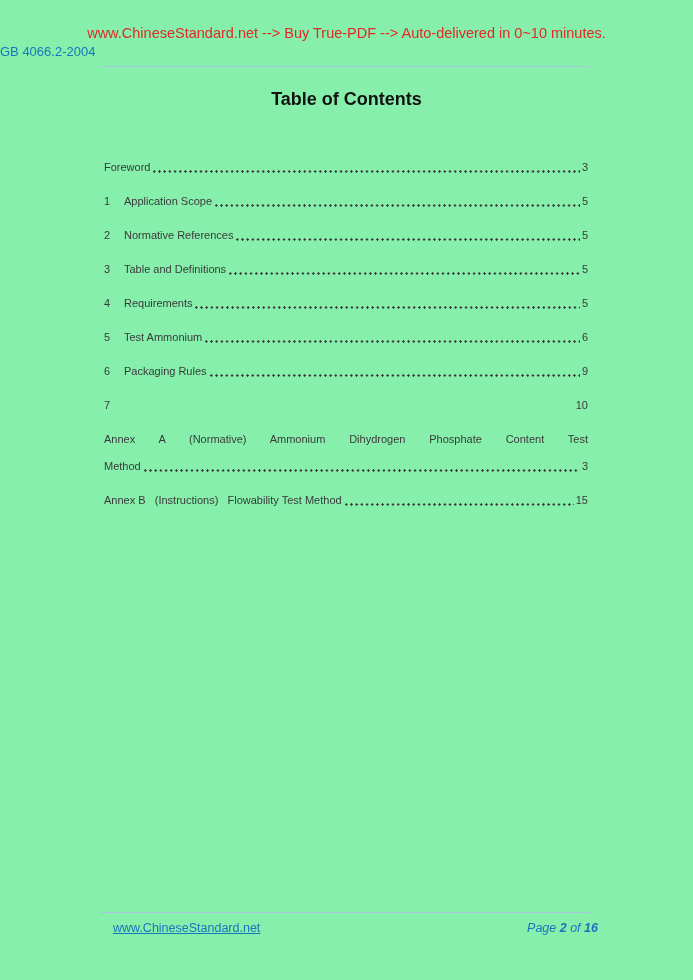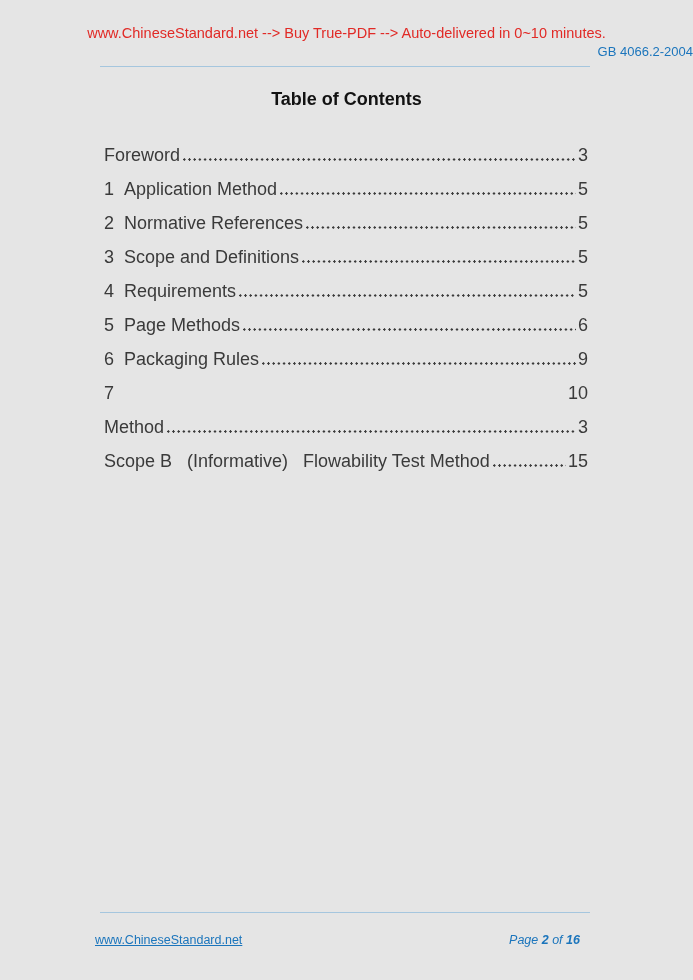--- a/index.html
+++ b/index.html
@@ -1,38 +1,38 @@
 <!DOCTYPE html>
 <html><head>
 <meta charset="utf-8">
 <style>
   html, body { margin: 0; padding: 0; background: #ffffff; }
   .page {
     position: relative;
     width: 693px;
     height: 980px;
-    background: #e5e5e5;
+    background: #86efac;
     font-family: "Liberation Sans", "DejaVu Sans", sans-serif;
     color: #3a3a3a;
     overflow: hidden;
   }
   .promo {
     position: absolute;
     top: 25px; left: 0;
     width: 100%;
     text-align: center;
     color: #e12a26;
     font-size: 14.5px;
     line-height: 16px;
   }
   .docnum {
     position: absolute;
     top: 45px; left: 0;
     width: 100%;
-    text-align: right;
+    text-align: left;
     color: #1b75bc;
     font-size: 13px;
     line-height: 14px;
   }
   .rule {
     position: absolute;
     left: 100px;
     width: 490px;
     height: 0;
     border-top: 1px solid #a5c6de;
@@ -44,24 +44,24 @@
     top: 89px; left: 0;
     width: 100%;
     margin: 0;
     text-align: center;
     font-size: 18px;
     font-weight: bold;
     color: #121212;
   }
   .toc {
     position: absolute;
-    top: 148px;
+    top: 160px;
     left: 104px;
     width: 484px;
-    font-size: 18px;
+    font-size: 11px;
     line-height: 15px;
     color: #3a3a3a;
   }
   .toc-row { display: flex; margin-bottom: 19px; }
   .num { flex: 0 0 20px; width: 20px; }
   .label { white-space: pre-wrap; }
   .leader { flex: 1 1 auto; min-width: 0; position: relative; margin: 0 2px 0 3px; }
   .leader::after {
     content: "";
     position: absolute;
@@ -76,28 +76,27 @@
   .annex-block { margin-bottom: 19px; }
   .annex-block .toc-row { margin-bottom: 0; text-align: right; }
   .justify-line {
     text-align: justify;
     text-align-last: justify;
     margin-bottom: 12px;
   }
   .footer-bar {
     position: absolute;
     top: 921px;
-    left: 95px;
+    left: 113px;
     width: 485px;
     display: flex;
     justify-content: space-between;
     align-items: flex-start;
     font-size: 12.5px;
     line-height: 15px;
-    margin-top: 12px;
   }
   .footer-link {
     color: #1b75bc;
     text-decoration: underline;
     cursor: pointer;
   }
   .page-indicator { color: #1b75bc; font-style: italic; }
   .page-indicator b { font-weight: bold; }
 </style>
 </head>
@@ -114,76 +113,77 @@
   <div class="toc">
 
     <div class="toc-row">
       <span class="label">Foreword</span>
       <span class="leader"></span>
       <span class="pnum">3</span>
     </div>
 
     <div class="toc-row">
       <span class="num">1</span>
-      <span class="label">Application Method</span>
+      <span class="label">Application Scope</span>
       <span class="leader"></span>
       <span class="pnum">5</span>
     </div>
 
     <div class="toc-row">
       <span class="num">2</span>
       <span class="label">Normative References</span>
       <span class="leader"></span>
       <span class="pnum">5</span>
     </div>
 
     <div class="toc-row">
       <span class="num">3</span>
-      <span class="label">Scope and Definitions</span>
+      <span class="label">Table and Definitions</span>
       <span class="leader"></span>
       <span class="pnum">5</span>
     </div>
 
     <div class="toc-row">
       <span class="num">4</span>
       <span class="label">Requirements</span>
       <span class="leader"></span>
       <span class="pnum">5</span>
     </div>
 
     <div class="toc-row">
       <span class="num">5</span>
-      <span class="label">Page Methods</span>
+      <span class="label">Test Ammonium</span>
       <span class="leader"></span>
       <span class="pnum">6</span>
     </div>
 
     <div class="toc-row">
       <span class="num">6</span>
       <span class="label">Packaging Rules</span>
       <span class="leader"></span>
       <span class="pnum">9</span>
     </div>
 
     <div class="toc-row no-dots">
       <span class="num">7</span>
       <span class="leader"></span>
       <span class="pnum">10</span>
     </div>
 
     <div class="annex-block">
+      <div class="justify-line">Annex A  (Normative)  Ammonium Dihydrogen Phosphate Content Test</div>
       <div class="toc-row">
         <span class="label">Method</span>
         <span class="leader"></span>
         <span class="pnum">3</span>
       </div>
     </div>
 
     <div class="toc-row">
-      <span class="label">Scope B   (Informative)   Flowability Test Method</span>
+      <span class="label">Annex B   (Instructions)   Flowability Test Method</span>
       <span class="leader"></span>
       <span class="pnum">15</span>
     </div>
 
   </div>
 
   <div class="rule rule-bottom"></div>
 
   <div class="footer-bar">
     <a class="footer-link">www.ChineseStandard.net</a>

